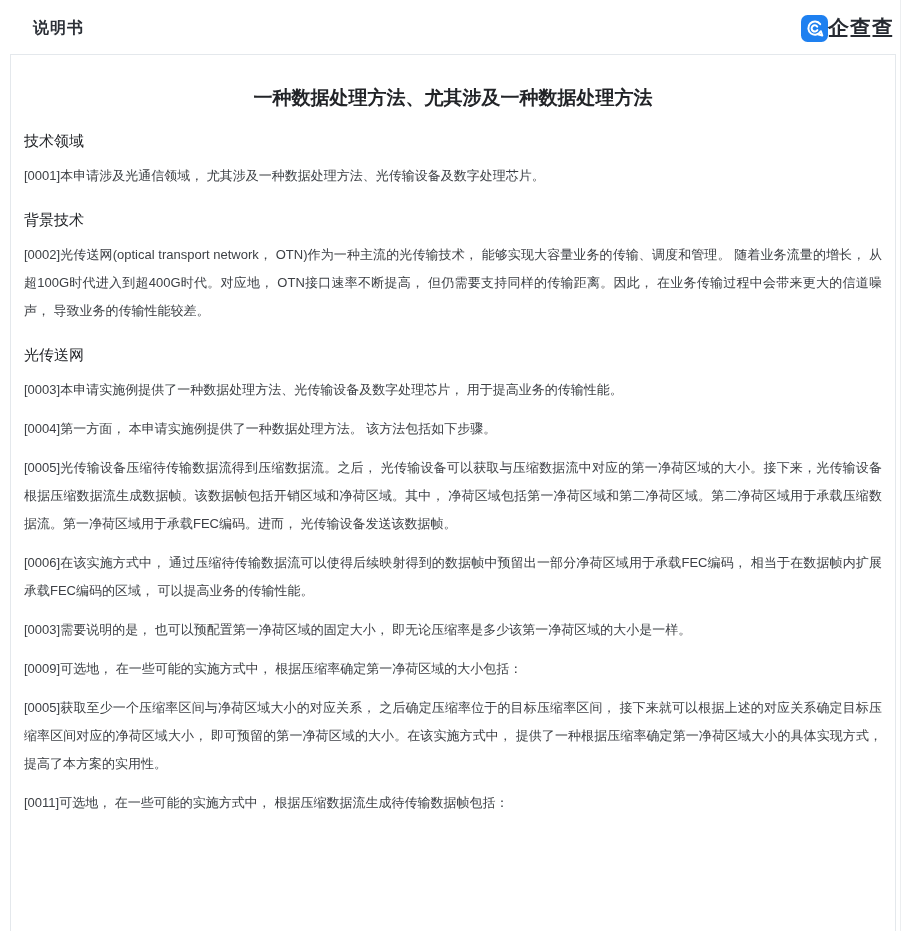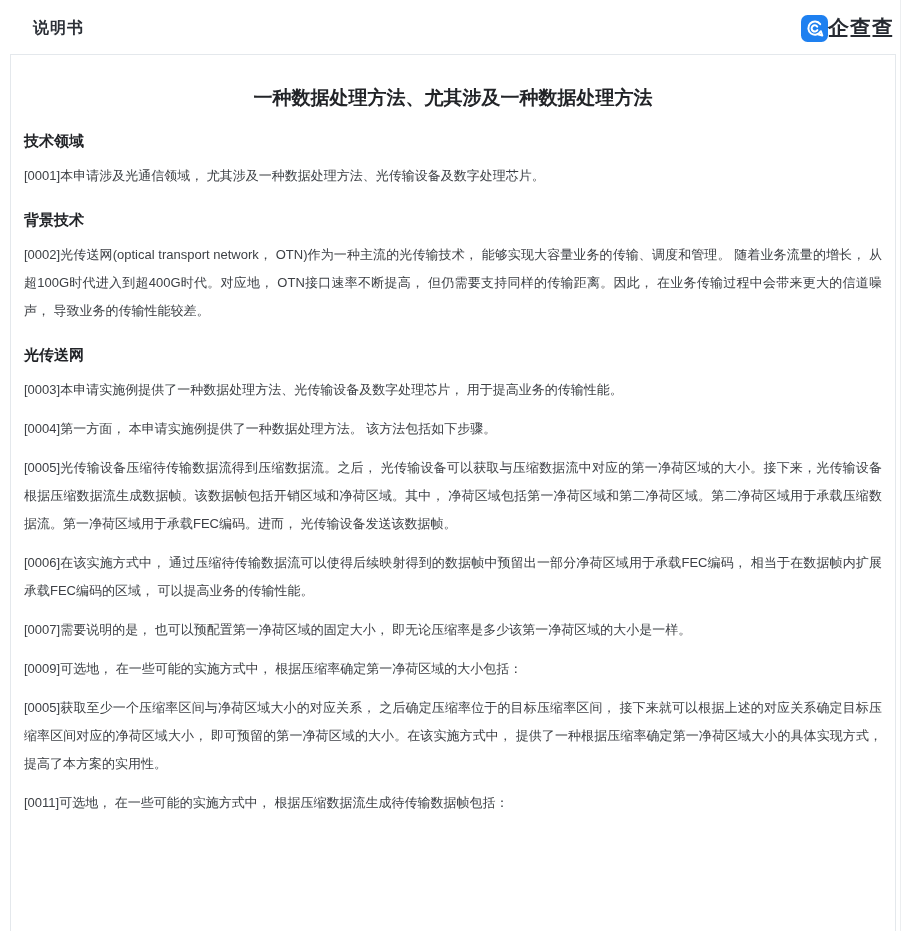--- a/index.html
+++ b/index.html
@@ -50,21 +50,21 @@
   }
   .doc-title {
     text-align: center;
     font-size: 19px;
     font-weight: bold;
     color: #222428;
     margin: 4px 0 16px 0;
   }
   .section-heading {
     font-size: 15px;
-    font-weight: bold;
+    font-weight: normal;
     color: #222428;
     margin: 21px 0 11px 0;
   }
   .doc-panel p {
     font-size: 13px;
     line-height: 28px;
     color: #3d4045;
     text-align: justify;
     margin: 11px 0;
   }
@@ -102,20 +102,20 @@
   <p>[0001]本申请涉及光通信领域， 尤其涉及一种数据处理方法、光传输设备及数字处理芯片。</p>
 
   <h2 class="section-heading">背景技术</h2>
   <p>[0002]光传送网(optical transport network， OTN)作为一种主流的光传输技术， 能够实现大容量业务的传输、调度和管理。 随着业务流量的增长， 从超100G时代进入到超400G时代。对应地， OTN接口速率不断提高， 但仍需要支持同样的传输距离。因此， 在业务传输过程中会带来更大的信道噪声， 导致业务的传输性能较差。</p>
 
   <h2 class="section-heading">光传送网</h2>
   <p>[0003]本申请实施例提供了一种数据处理方法、光传输设备及数字处理芯片， 用于提高业务的传输性能。</p>
   <p>[0004]第一方面， 本申请实施例提供了一种数据处理方法。 该方法包括如下步骤。</p>
   <p>[0005]光传输设备压缩待传输数据流得到压缩数据流。之后， 光传输设备可以获取与压缩数据流中对应的第一净荷区域的大小。接下来，光传输设备根据压缩数据流生成数据帧。该数据帧包括开销区域和净荷区域。其中， 净荷区域包括第一净荷区域和第二净荷区域。第二净荷区域用于承载压缩数据流。第一净荷区域用于承载FEC编码。进而， 光传输设备发送该数据帧。</p>
   <p>[0006]在该实施方式中， 通过压缩待传输数据流可以使得后续映射得到的数据帧中预留出一部分净荷区域用于承载FEC编码， 相当于在数据帧内扩展承载FEC编码的区域， 可以提高业务的传输性能。</p>
-  <p>[0007]需要说明的是， 也可以预配置第一净荷区域的固定大小， 即无论压缩率是多少该第一净荷区域的大小是一样。</p>
+  <p>[0003]需要说明的是， 也可以预配置第一净荷区域的固定大小， 即无论压缩率是多少该第一净荷区域的大小是一样。</p>
   <p>[0009]可选地， 在一些可能的实施方式中， 根据压缩率确定第一净荷区域的大小包括：</p>
   <p>[0005]获取至少一个压缩率区间与净荷区域大小的对应关系， 之后确定压缩率位于的目标压缩率区间， 接下来就可以根据上述的对应关系确定目标压缩率区间对应的净荷区域大小， 即可预留的第一净荷区域的大小。在该实施方式中， 提供了一种根据压缩率确定第一净荷区域大小的具体实现方式， 提高了本方案的实用性。</p>
   <p>[0011]可选地， 在一些可能的实施方式中， 根据压缩数据流生成待传输数据帧包括：</p>
 
 </div>
 
 <div class="edge-line"></div>
 
 </body></html>

